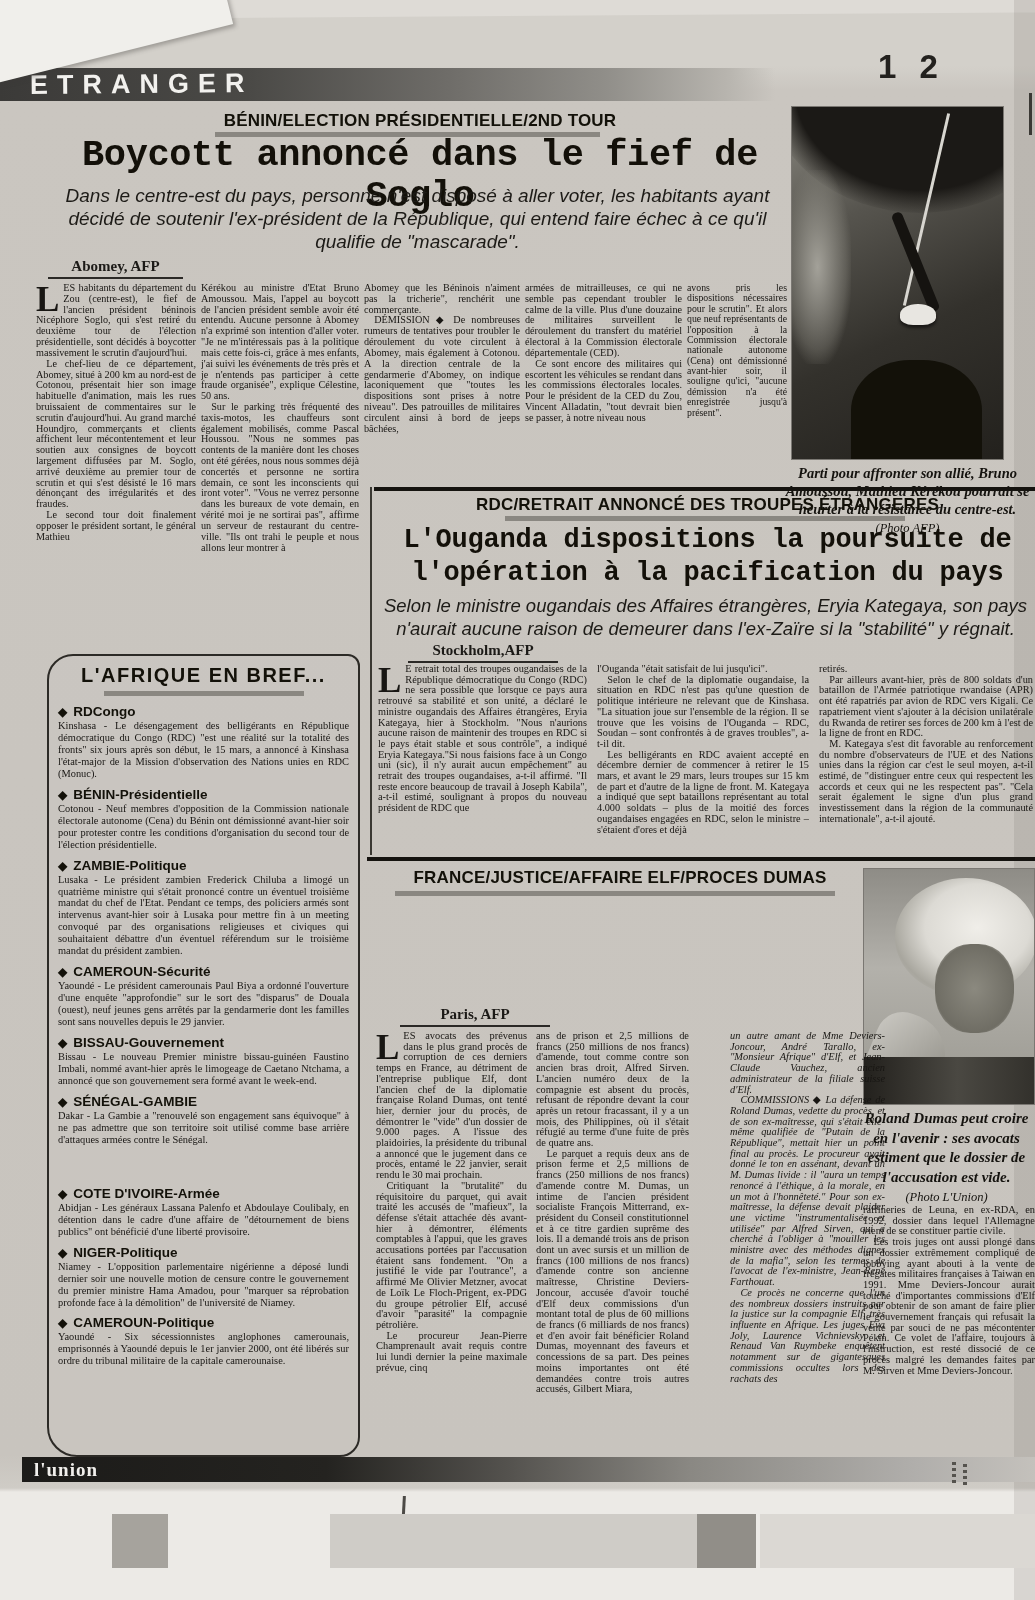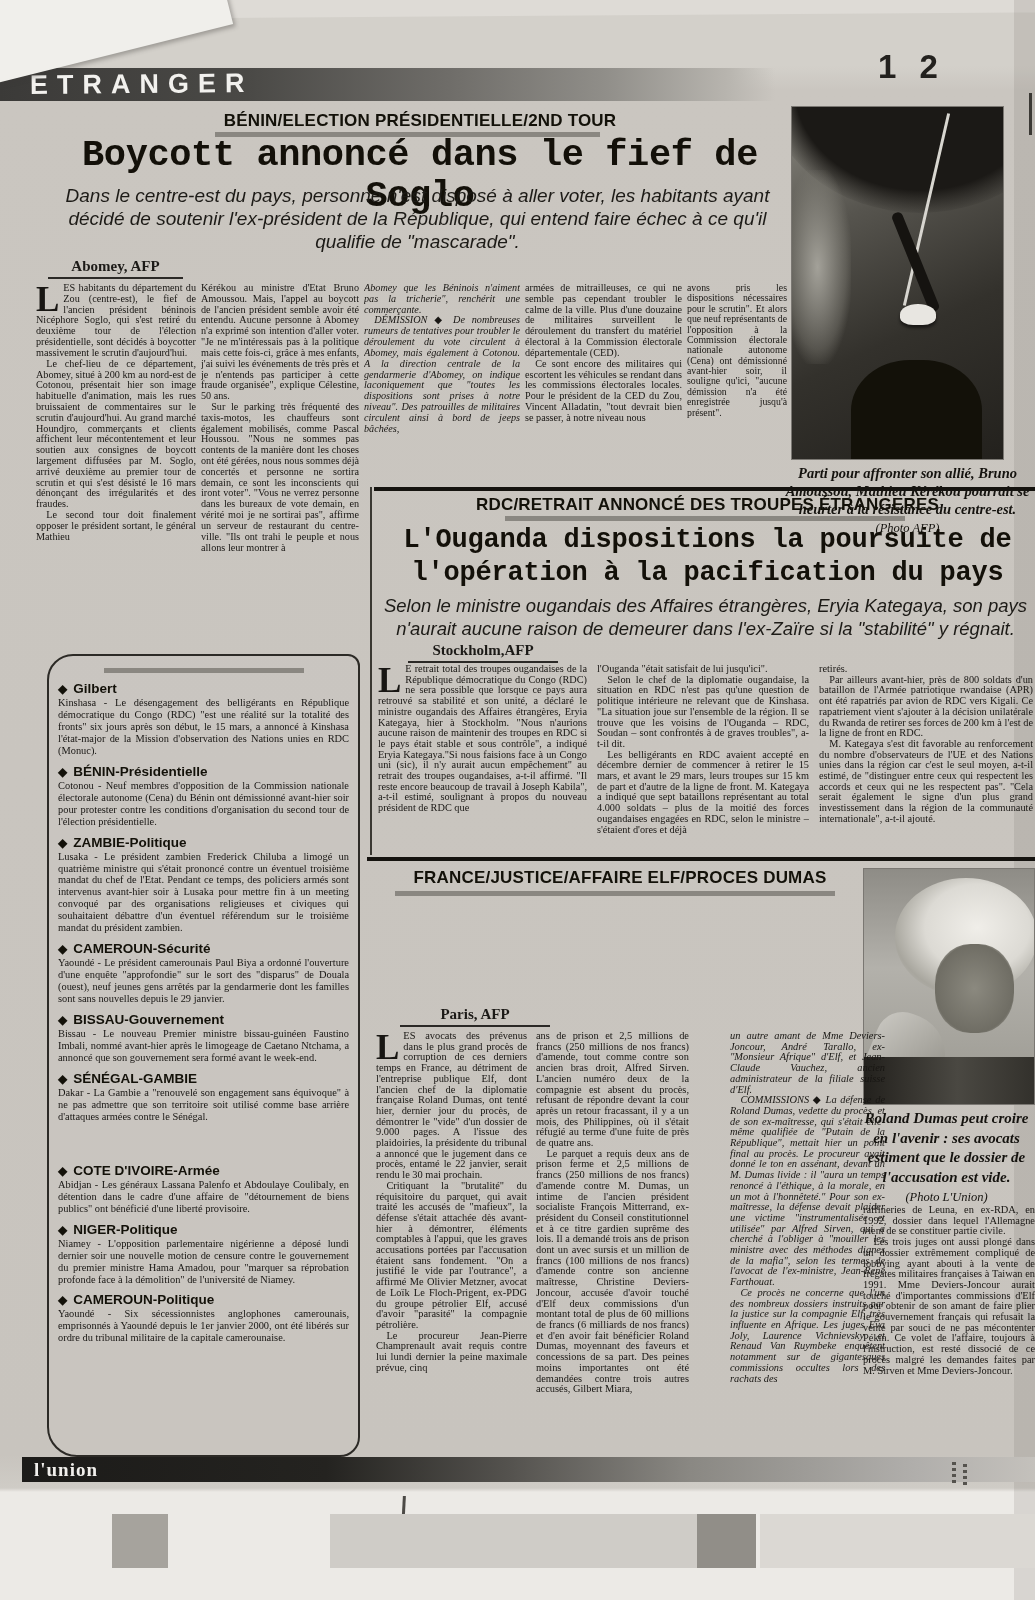--- a/index.html
+++ b/index.html
@@ -96,21 +96,21 @@
   <div class="abs kicker-bar" style="left:215px;top:132px;width:385px;"></div>
   <div class="abs headline" style="left:40px;top:135px;width:760px;font-size:37px;line-height:1.1;">Boycott annoncé dans le fief de Soglo</div>
   <div class="abs standfirst" style="left:45px;top:184px;width:745px;font-size:19px;line-height:23px;">Dans le centre-est du pays, personne n'est disposé à aller voter, les habitants ayant décidé de soutenir l'ex-président de la République, qui entend faire échec à ce qu'il qualifie de "mascarade".</div>
   <div class="abs byline" style="left:48px;top:258px;width:135px;">Abomey, AFP</div>
 
   <div class="abs bodycol bcol" style="left:36px;width:160px;height:374px;"><span class="dropcap">L</span><span>ES habitants du département du Zou (centre-est), le fief de l'ancien président béninois Nicéphore Soglo, qui s'est retiré du deuxième tour de l'élection présidentielle, sont décidés à boycotter massivement le scrutin d'aujourd'hui.
  Le chef-lieu de ce département, Abomey, situé à 200 km au nord-est de Cotonou, présentait hier son image habituelle d'animation, mais les rues bruissaient de commentaires sur le scrutin d'aujourd'hui. Au grand marché Houndjro, commerçants et clients affichent leur mécontentement et leur soutien aux consignes de boycott largement diffusées par M. Soglo, arrivé deuxième au premier tour de scrutin et qui s'est désisté le 16 mars dénonçant des irrégularités et des fraudes.
  Le second tour doit finalement opposer le président sortant, le général Mathieu</span></div>
   <div class="abs bodycol bcol" style="left:201px;width:158px;height:374px;">Kérékou au ministre d'Etat Bruno Amoussou. Mais, l'appel au boycott de l'ancien président semble avoir été entendu. Aucune personne à Abomey n'a exprimé son intention d'aller voter. "Je ne m'intéressais pas à la politique mais cette fois-ci, grâce à mes enfants, j'ai suivi les événements de très près et je n'entends pas participer à cette fraude organisée", explique Célestine, 50 ans.
  Sur le parking très fréquenté des taxis-motos, les chauffeurs sont également mobilisés, comme Pascal Houssou. "Nous ne sommes pas contents de la manière dont les choses ont été gérées, nous nous sommes déjà concertés et personne ne sortira demain, ce sont les inconscients qui iront voter". "Vous ne verrez personne dans les bureaux de vote demain, en vérité moi je ne sortirai pas", affirme un serveur de restaurant du centre-ville. "Ils ont trahi le peuple et nous allons leur montrer à</div>
-  <div class="abs bodycol bcol" style="left:364px;width:156px;height:202px;font-style:italic;">Abomey que les Béninois n'aiment pas la tricherie", renchérit une commerçante.
+  <div class="abs bodycol bcol" style="left:364px;width:156px;height:202px;">Abomey que les Béninois n'aiment pas la tricherie", renchérit une commerçante.
  DÉMISSION ◆ De nombreuses rumeurs de tentatives pour troubler le déroulement du vote circulent à Abomey, mais également à Cotonou. A la direction centrale de la gendarmerie d'Abomey, on indique laconiquement que "toutes les dispositions sont prises à notre niveau". Des patrouilles de militaires circulent ainsi à bord de jeeps bâchées,</div>
   <div class="abs bodycol bcol" style="left:525px;width:157px;height:202px;">armées de mitrailleuses, ce qui ne semble pas cependant troubler le calme de la ville. Plus d'une douzaine de militaires surveillent le déroulement du transfert du matériel électoral à la Commission électorale départementale (CED).
  Ce sont encore des militaires qui escortent les véhicules se rendant dans les commissions électorales locales. Pour le président de la CED du Zou, Vincent Alladatin, "tout devrait bien se passer, à notre niveau nous</div>
   <div class="abs bodycol bcol" style="left:687px;width:100px;height:192px;font-size:9.8px;">avons pris les dispositions nécessaires pour le scrutin". Et alors que neuf représentants de l'opposition à la Commission électorale nationale autonome (Cena) ont démissionné avant-hier soir, il souligne qu'ici, "aucune démission n'a été enregistrée jusqu'à présent".</div>
 
   <div class="abs photo photo1" style="left:792px;top:107px;width:211px;height:352px;">
     <div class="p1-canopy"></div>
     <div class="p1-lightband"></div>
     <div class="p1-stick"></div>
     <div class="p1-arm"></div>
@@ -132,24 +132,25 @@
 
   <div class="abs bodycol rcol" style="left:378px;width:209px;"><span class="dropcap">L</span><span>E retrait total des troupes ougandaises de la République démocratique du Congo (RDC) ne sera possible que lorsque ce pays aura retrouvé sa stabilité et son unité, a déclaré le ministre ougandais des Affaires étrangères, Eryia Kategaya, hier à Stockholm. "Nous n'aurions aucune raison de maintenir des troupes en RDC si le pays était stable et sous contrôle", a indiqué Eryia Kategaya."Si nous faisions face à un Congo uni (sic), il n'y aurait aucun empêchement" au retrait des troupes ougandaises, a-t-il affirmé. "Il reste encore beaucoup de travail à Joseph Kabila", a-t-il estimé, soulignant à propos du nouveau président de RDC que</span></div>
   <div class="abs bodycol rcol" style="left:597px;width:212px;">l'Ouganda "était satisfait de lui jusqu'ici".
  Selon le chef de la diplomatie ougandaise, la situation en RDC n'est pas qu'une question de politique intérieure ne relevant que de Kinshasa. "La situation joue sur l'ensemble de la région. Il se trouve que les voisins de l'Ouganda – RDC, Soudan – sont confrontés à de graves troubles", a-t-il dit.
  Les belligérants en RDC avaient accepté en décembre dernier de commencer à retirer le 15 mars, et avant le 29 mars, leurs troupes sur 15 km de part et d'autre de la ligne de front. M. Kategaya a indiqué que sept bataillons représentant au total 4.000 soldats – plus de la moitié des forces ougandaises engagées en RDC, selon le ministre – s'étaient d'ores et déjà</div>
   <div class="abs bodycol rcol" style="left:819px;width:214px;">retirés.
  Par ailleurs avant-hier, près de 800 soldats d'un bataillon de l'Armée patriotique rwandaise (APR) ont été rapatriés par avion de RDC vers Kigali. Ce rapatriement vient s'ajouter à la décision unilatérale du Rwanda de retirer ses forces de 200 km à l'est de la ligne de front en RDC.
  M. Kategaya s'est dit favorable au renforcement du nombre d'observateurs de l'UE et des Nations unies dans la région car c'est le seul moyen, a-t-il estimé, de "distinguer entre ceux qui respectent les accords et ceux qui ne les respectent pas". "Cela serait également le signe d'un plus grand investissement dans la région de la communauté internationale", a-t-il ajouté.</div>
 
   <div class="abs brief-box">
+    <div class="brief-title">L'AFRIQUE EN BREF...</div>
     <div class="brief-title-bar"></div>
 
     <div class="brief-item">
-      <div class="brief-label"><span class="brief-diamond">◆</span><span>Gilbert</span></div>
+      <div class="brief-label"><span class="brief-diamond">◆</span><span>RDCongo</span></div>
       <div class="brief-text">Kinshasa - Le désengagement des belligérants en République démocratique du Congo (RDC) "est une réalité sur la totalité des fronts" six jours après son début, le 15 mars, a annoncé à Kinshasa l'état-major de la Mission d'observation des Nations unies en RDC (Monuc).</div>
     </div>
     <div class="brief-item">
       <div class="brief-label"><span class="brief-diamond">◆</span><span>BÉNIN-Présidentielle</span></div>
       <div class="brief-text">Cotonou - Neuf membres d'opposition de la Commission nationale électorale autonome (Cena) du Bénin ont démissionné avant-hier soir pour protester contre les conditions d'organisation du second tour de l'élection présidentielle.</div>
     </div>
     <div class="brief-item">
       <div class="brief-label"><span class="brief-diamond">◆</span><span>ZAMBIE-Politique</span></div>
       <div class="brief-text">Lusaka - Le président zambien Frederick Chiluba a limogé un quatrième ministre qui s'était prononcé contre un éventuel troisième mandat du chef de l'Etat. Pendant ce temps, des policiers armés sont intervenus avant-hier soir à Lusaka pour mettre fin à un meeting convoqué par des organisations religieuses et civiques qui souhaitaient débattre d'un éventuel référendum sur le troisième mandat du président zambien.</div>
     </div>

